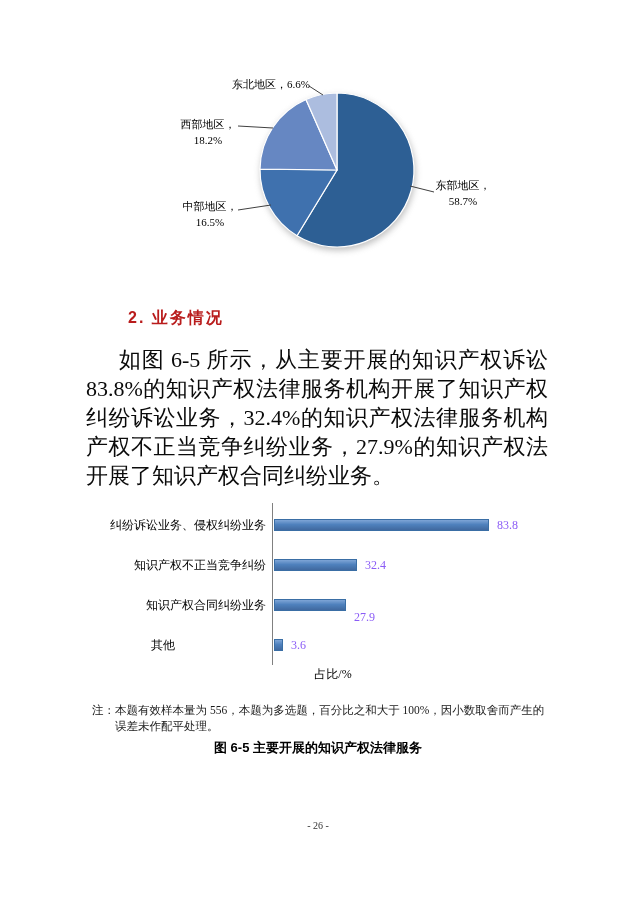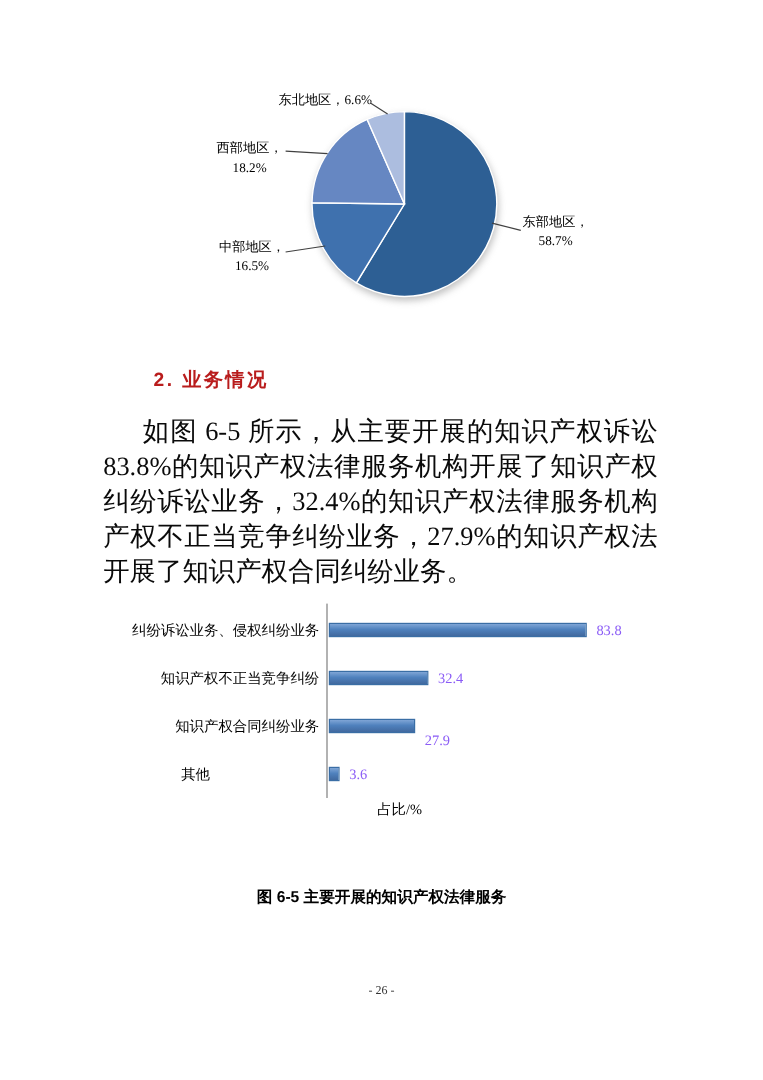--- a/index.html
+++ b/index.html
@@ -102,18 +102,22 @@
       <div class="bar" style="top: 59px; width: 83px;"></div>
       <div class="bar-val" style="top: 58px; left: 365px;">32.4</div>
       <div class="bar-cat" style="top: 98px;">知识产权合同纠纷业务</div>
       <div class="bar" style="top: 99px; width: 72px;"></div>
       <div class="bar-val" style="top: 98px; left: 354px; margin-top: 12px;">27.9</div>
       <div class="bar-cat" style="top: 138px; text-align: center;">其他</div>
       <div class="bar" style="top: 139px; width: 9px;"></div>
       <div class="bar-val" style="top: 138px; left: 291px;">3.6</div>
     </div>
 
+  <div class="note">
+    <div class="note-l1">注：本题有效样本量为 556，本题为多选题，百分比之和大于 100%，因小数取舍而产生的</div>
+    <div class="note-l2">误差未作配平处理。</div>
+  </div>
 
   <div class="cap5">图 6-5 主要开展的知识产权法律服务</div>
 
   <div class="pagenum">- 26 -</div>
 
 </div>
 
 </body></html>

